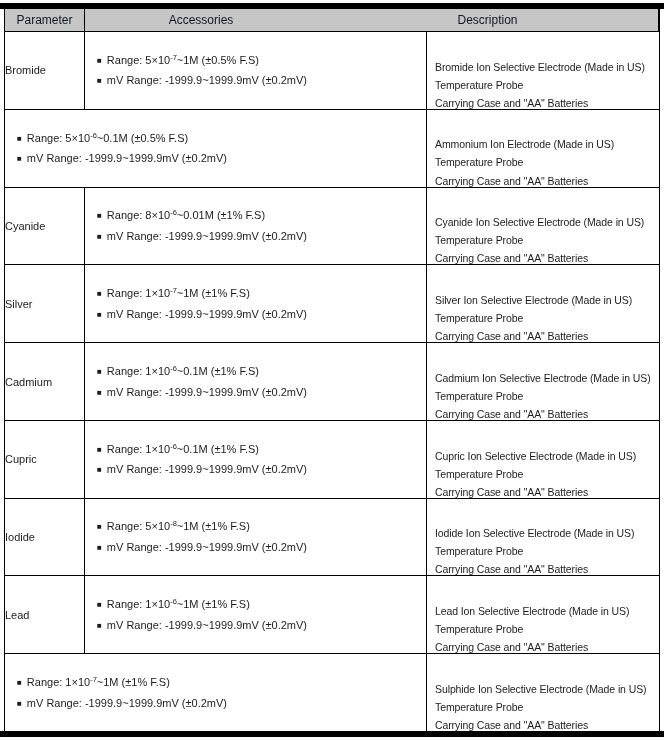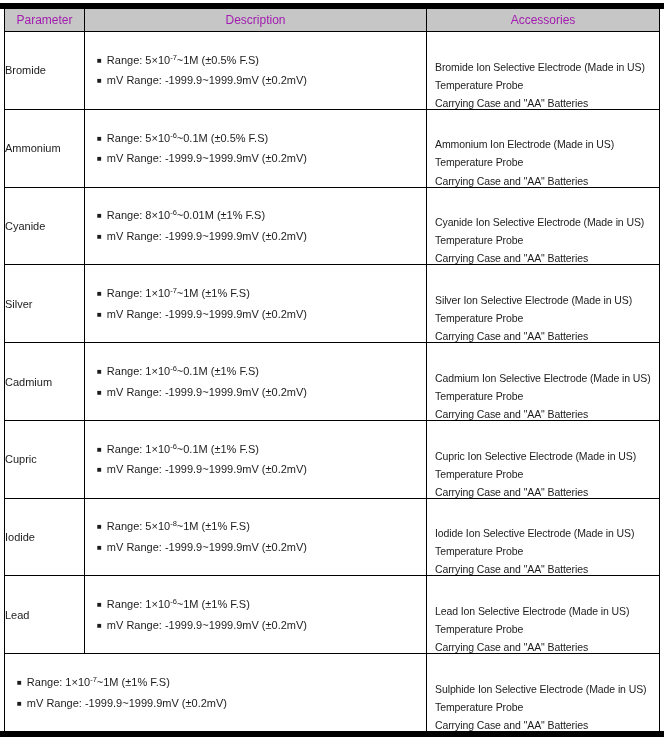--- a/index.html
+++ b/index.html
@@ -18,21 +18,21 @@
     flex: 1; margin: 0 4px;
     border-left: 1px solid #000;
     border-right: 1px solid #000;
     display: flex; flex-direction: column;
     min-height: 0;
   }
   .hrow {
     display: flex; flex: none; height: 23px;
     background: #c6c6c6;
     border-bottom: 1px solid #000;
-    font-size: 12px; color: #a21caf;
+    font-size: 12px; color: #0f172a;
   }
   .hcell { display: flex; align-items: center; justify-content: center; }
   .row { display: flex; flex: 1; border-bottom: 1px solid #000; min-height: 0; }
   .row:last-child { border-bottom: none; }
   .c-param {
     width: 80px; flex: none;
     border-right: 1px solid #000;
     display: flex; align-items: center; justify-content: flex-start;
     font-size: 11px;
   }
@@ -58,22 +58,22 @@
   sup.exp { font-size: 7.5px; line-height: 0; vertical-align: 4px; letter-spacing: 0; }
 </style>
 </head>
 <body>
 
 <div class="page">
   <div class="thick-bar top"></div>
   <div class="table-wrap">
     <div class="hrow">
       <div class="hcell h-param">Parameter</div>
+      <div class="hcell h-acc">Accessories</div>
       <div class="hcell h-desc">Description</div>
-      <div class="hcell h-acc">Accessories</div>
     </div>
     <div style="display:flex;flex-direction:column;flex:1;min-height:0;" id="table-body">
   <div class="row">
     <div class="c-param">
       <span>Bromide</span>
     </div>
     <div class="c-desc">
       <div class="line">
         <span class="bullet">■</span><span>Range: 5×10</span><sup class="exp">-7</sup><span>~1M (±0.5% F.S)</span>
       </div>
@@ -82,23 +82,20 @@
       </div>
     </div>
     <div class="c-acc">
       <div class="acc-line">Bromide Ion Selective Electrode (Made in US)</div>
       <div class="acc-line">Temperature Probe</div>
       <div class="acc-line">Carrying Case and "AA" Batteries</div>
     </div>
   </div>
 
   <div class="row">
-    <div class="c-param">
-      <span>Ammonium</span>
-    </div>
     <div class="c-desc">
       <div class="line">
         <span class="bullet">■</span><span>Range: 5×10</span><sup class="exp">-6</sup><span>~0.1M (±0.5% F.S)</span>
       </div>
       <div class="line">
         <span class="bullet">■</span><span>mV Range: -1999.9~1999.9mV (±0.2mV)</span>
       </div>
     </div>
     <div class="c-acc">
       <div class="acc-line">Ammonium Ion Electrode (Made in US)</div>

